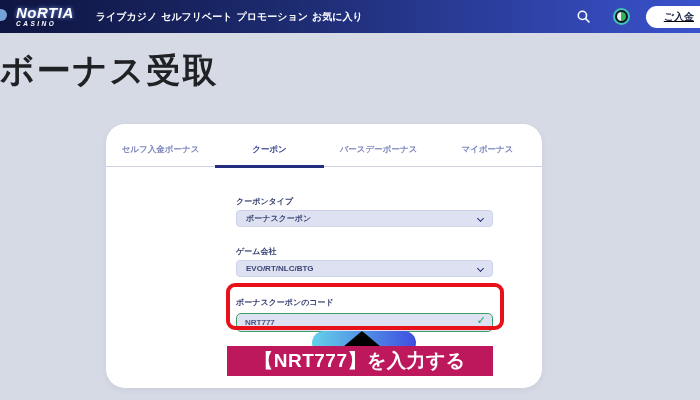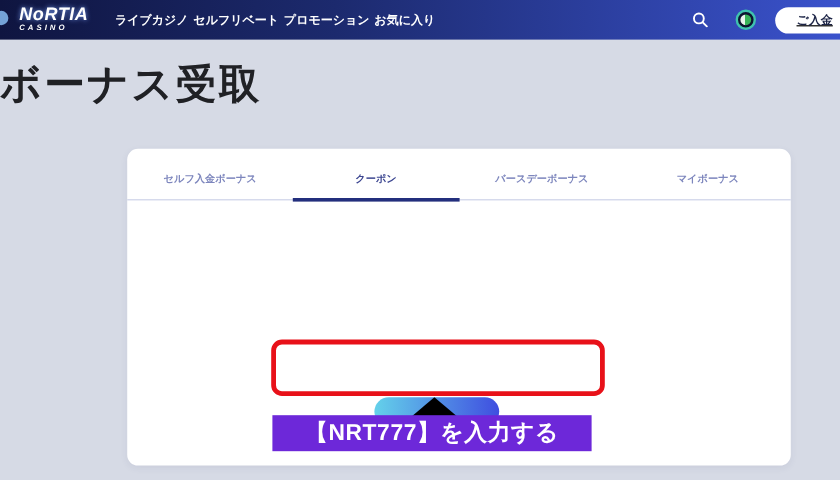--- a/index.html
+++ b/index.html
@@ -38,22 +38,22 @@
     font-size:10px; font-weight:700; color:#1c2446; cursor:pointer;
     display:flex; align-items:center; font-family:inherit;
   }
   
   .page-title{
     position:absolute; left:0; top:48px; width:700px; text-align:left;
     font-size:34px; font-weight:800; color:#202125; letter-spacing:2px;
   }
   
   .card{
-    position:absolute; left:106px; top:124px; width:553px; height:264px;
-    background:#fff; border-radius:9px; box-shadow:0 2px 6px rgba(60,70,120,.08);
+    position:absolute; left:106px; top:124px; width:436px; height:264px;
+    background:#fff; border-radius:19px; box-shadow:0 2px 6px rgba(60,70,120,.08);
   }
   .tabs{ display:flex; padding-top:20px; border-bottom:1px solid #cdd2e8; }
   .tab{ flex:1; text-align:center; font-size:8.5px; font-weight:700;
         color:#7d86bd; padding-bottom:9px; cursor:pointer;
         border-bottom:3px solid transparent; margin-bottom:-2px; white-space:nowrap;}
   .tab.active{ color:#3b4590; border-bottom-color:#232f7d; }
   
   .form{ position:absolute; left:130px; top:72px; width:257px; }
   .field-label{ font-size:8px; font-weight:700; color:#323c6e; margin-bottom:3px; }
   .select{
@@ -82,21 +82,21 @@
   }
   
   .submit-btn{
     position:absolute; left:312px; top:331px; width:104px; height:24px;
     border:none; border-radius:12px; cursor:pointer;
     background:linear-gradient(90deg,#64d1ea 0%,#3f4ee0 100%);
   }
   
   .callout{
     position:absolute; left:227px; top:346px; width:266px; height:30px;
-    background:#6d28d9; color:#fff; z-index:6;
+    background:#be185d; color:#fff; z-index:6;
     display:flex; align-items:center; justify-content:center;
     font-size:19px; font-weight:800; letter-spacing:.5px; white-space:nowrap;
   }
   .callout-arrow{
     position:absolute; left:343px; top:331px; z-index:6;
     width:0; height:0; border-left:19px solid transparent;
     border-right:19px solid transparent; border-bottom:16px solid #000;
   }
 </style>
 </head>
@@ -133,20 +133,43 @@
   <div class="page-title">ボーナス受取</div>
 
   <div class="card">
     <div class="tabs">
       <div class="tab">セルフ入金ボーナス</div>
       <div class="tab active">クーポン</div>
       <div class="tab">バースデーボーナス</div>
       <div class="tab">マイボーナス</div>
     </div>
 
+    <div class="form">
+      <div class="field-label">クーポンタイプ</div>
+      <div class="select">
+        <span>ボーナスクーポン</span>
+        <span class="chevron"></span>
+      </div>
+
+      <div class="gap1"></div>
+
+      <div class="field-label">ゲーム会社</div>
+      <div class="select">
+        <span>EVO/RT/NLC/BTG</span>
+        <span class="chevron"></span>
+      </div>
+
+      <div class="gap2"></div>
+
+      <div class="field-label">ボーナスクーポンのコード</div>
+      <div class="code-wrap">
+        <input class="code-input" type="text" value="NRT777" style="">
+        <span class="check-icon">✓</span>
+      </div>
+    </div>
   </div>
 
   <button class="submit-btn"></button>
 
   <div class="red-box"></div>
 
   <div class="callout-arrow"></div>
   <div class="callout">【NRT777】を入力する</div>
 
 </div>

